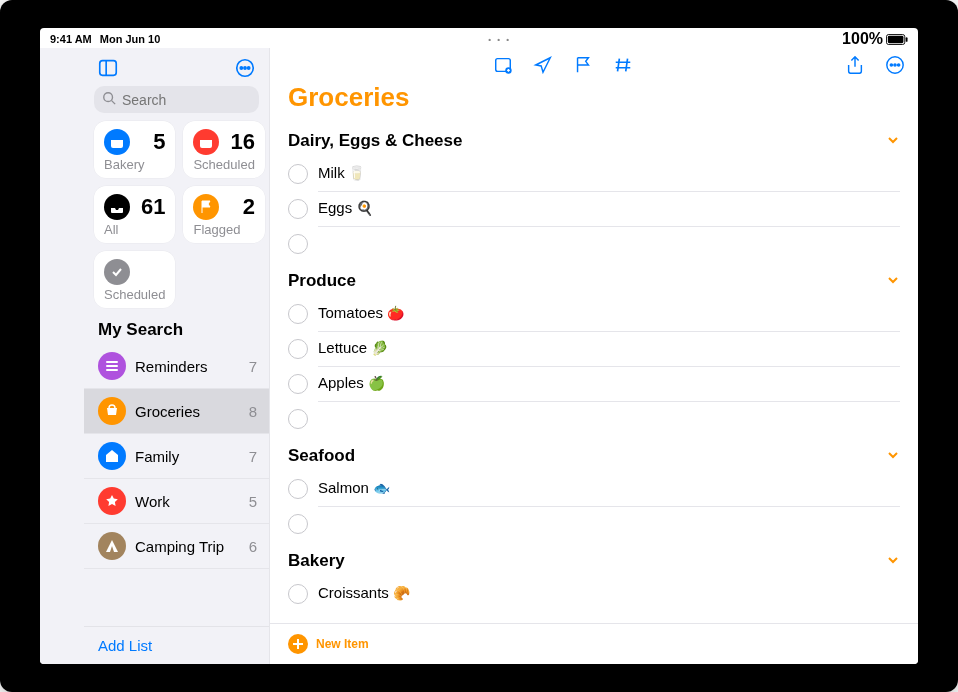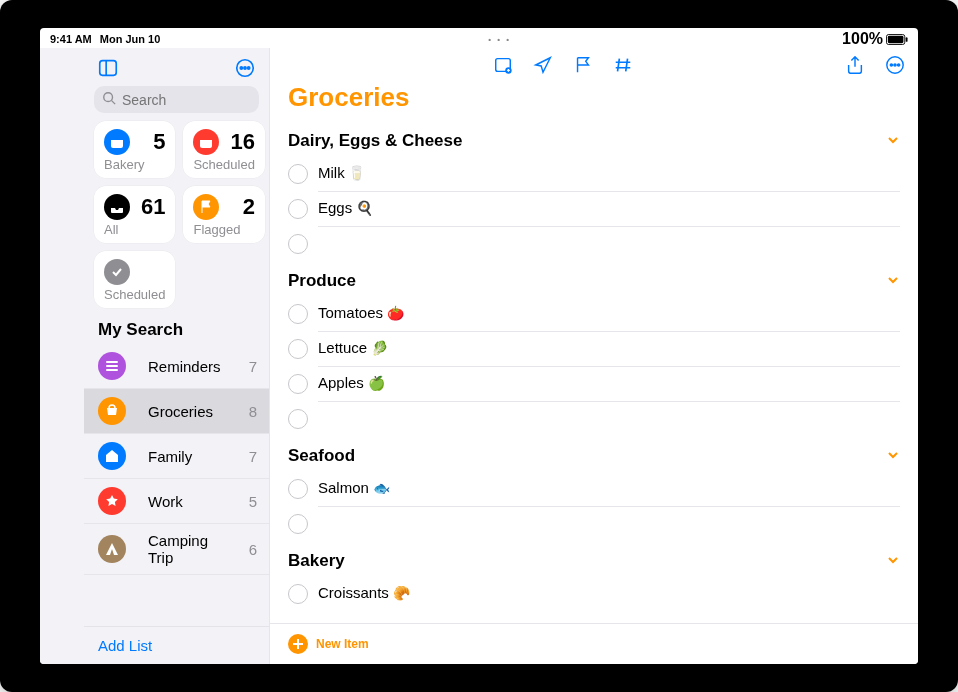--- a/index.html
+++ b/index.html
@@ -67,21 +67,21 @@
 .circle.today { background:#007aff; position:relative; }
 .circle.scheduled { background:#ff3b30; }
 .circle.all { background:#000; }
 .circle.flagged { background:#ff9500; }
 .circle.completed { background:#8e8e93; }
 
 .section-title { font-size: 17px; font-weight: 700; padding: 12px 14px 4px; }
 
 .lists { flex:1; overflow:hidden; }
 .list-row {
-  display:flex; align-items:center; gap:22px; padding: 8px 12px 8px 14px;
+  display:flex; align-items:center; gap:9px; padding: 8px 12px 8px 14px;
   border-bottom: 0.5px solid #e5e5ea; font-size: 15px; justify-content: center;
 }
 .list-row .list-icon { width:28px; height:28px; border-radius:50%; display:flex; align-items:center; justify-content:center; flex-shrink:0; }
 .list-row .list-icon svg { width:16px; height:16px; fill:#fff; }
 .list-row .list-name { flex:1; }
 .list-row .list-count { color:#8e8e93; font-size:15px; }
 .list-row.selected { background: #d9d9de; }
 
 .sidebar-bottom {
   padding: 10px 14px; text-align: left; color:#007aff; font-size:15px;

